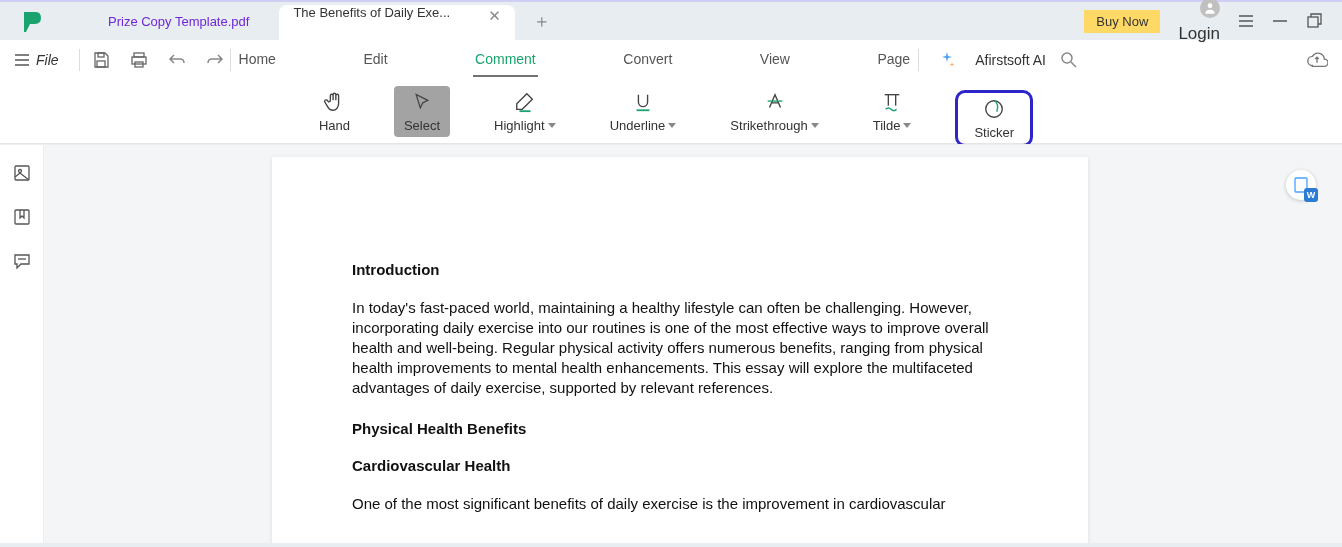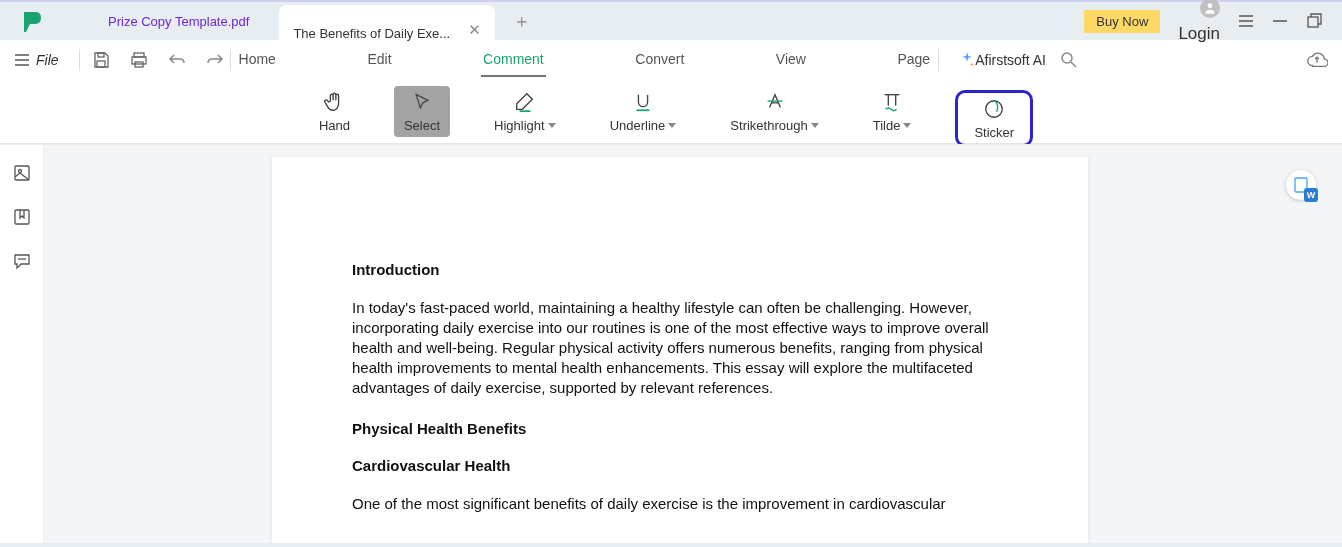--- a/index.html
+++ b/index.html
@@ -2,41 +2,41 @@
 <html><head>
 <meta charset="utf-8">
 <style>
   * { box-sizing: border-box; margin: 0; padding: 0; font-family: "Segoe UI", Arial, sans-serif; }
   body { width: 1342px; height: 547px; background: #fff; overflow: hidden; position: relative; }
 
   
   .titlebar { height: 40px; background: #e8edf2; display: flex; align-items: center; padding: 0 10px; border-top: 2px solid #cfcff3; }
   .logo { width: 24px; height: 24px; margin-left: 10px; margin-right: 34px; }
   .tab-inactive { color: #6d28d9; font-size: 13px; padding: 0 30px; cursor: pointer; }
-  .tab-active { background: #fff; height: 36px; display: flex; align-items: flex-end; border-radius: 8px 8px 0 0; padding: 0 12px 0 14px; color: #333; font-size: 13px; gap: 16px; margin-top: 4px; cursor: pointer; }
+  .tab-active { background: #fff; height: 36px; display: flex; align-items: flex-start; border-radius: 8px 8px 0 0; padding: 0 12px 0 14px; color: #333; font-size: 13px; gap: 36px; margin-top: 4px; cursor: pointer; }
   .tab-close { color: #888; font-size: 15px; cursor: pointer; padding: 2px; }
   .tab-add { color: #888; font-size: 18px; padding: 0 18px; cursor: pointer; }
   .title-right { margin-left: auto; display: flex; align-items: center; gap: 18px; padding-right: 10px; }
   .buy-now { background: #ffd966; color: #333; font-size: 13px; padding: 4px 12px; border-radius: 0; cursor: pointer; }
   .login { display: flex; align-items: flex-end; gap: 6px; color: #333; font-size: 17px; cursor: pointer; flex-direction: column; }
   .avatar-icon { width: 20px; height: 20px; border-radius: 50%; background: #c0c0c0; display: flex; align-items: center; justify-content: center; }
   .avatar-icon svg { width: 14px; height: 14px; }
   .win-ico { width: 16px; height: 16px; cursor: pointer; display: flex; align-items: center; justify-content: center; }
 
   
   .menurow { height: 40px; display: flex; align-items: center; padding: 0 14px; border-bottom: 0; }
   .file-btn { display: flex; align-items: center; gap: 6px; color: #333; font-size: 14px; cursor: pointer; padding-right: 14px; font-style: italic; }
   .vdiv { width: 1px; height: 22px; background: #ddd; margin: 0 6px; }
   .tool-icons { display: flex; gap: 20px; padding-left: 6px; }
   .ti { width: 18px; height: 18px; cursor: pointer; display:flex; align-items:center; justify-content:center; }
   .menu-center { flex: 1; display: flex; justify-content: space-between; gap: 30px; }
   .menu-item { font-size: 14px; color: #555; cursor: pointer; padding: 8px 2px; }
   .menu-item.active { color: #1aa36e; border-bottom: 2px solid #737373; }
   .menu-right { display: flex; align-items: center; gap: 14px; }
-  .ai { display:flex; align-items:center; gap:0; color:#333; font-size:14px; cursor:pointer; }
+  .ai { display:flex; align-items:center; gap:20px; color:#333; font-size:14px; cursor:pointer; }
   .spark { width:16px; height:16px; }
   .cloud { width:22px; height:22px; cursor:pointer; }
 
   
   .ribbon { height: 64px; border-bottom: 1px solid #e5e5e5; display: flex; align-items: center; justify-content: center; gap: 34px; }
   .rb { display: flex; flex-direction: column; align-items: center; gap: 4px; cursor: pointer; padding: 4px 10px; border-radius: 4px; position: relative; }
   .rb .icon-slot { height: 24px; display:flex; align-items:center; justify-content:center; }
   .rb .lbl { font-size: 13px; color: #333; display:flex; align-items:center; gap:3px; }
   .rb.sel { background: #a3a3a3; }
   .caret { width:0; height:0; border-left:4px solid transparent; border-right:4px solid transparent; border-top:5px solid #888; }

